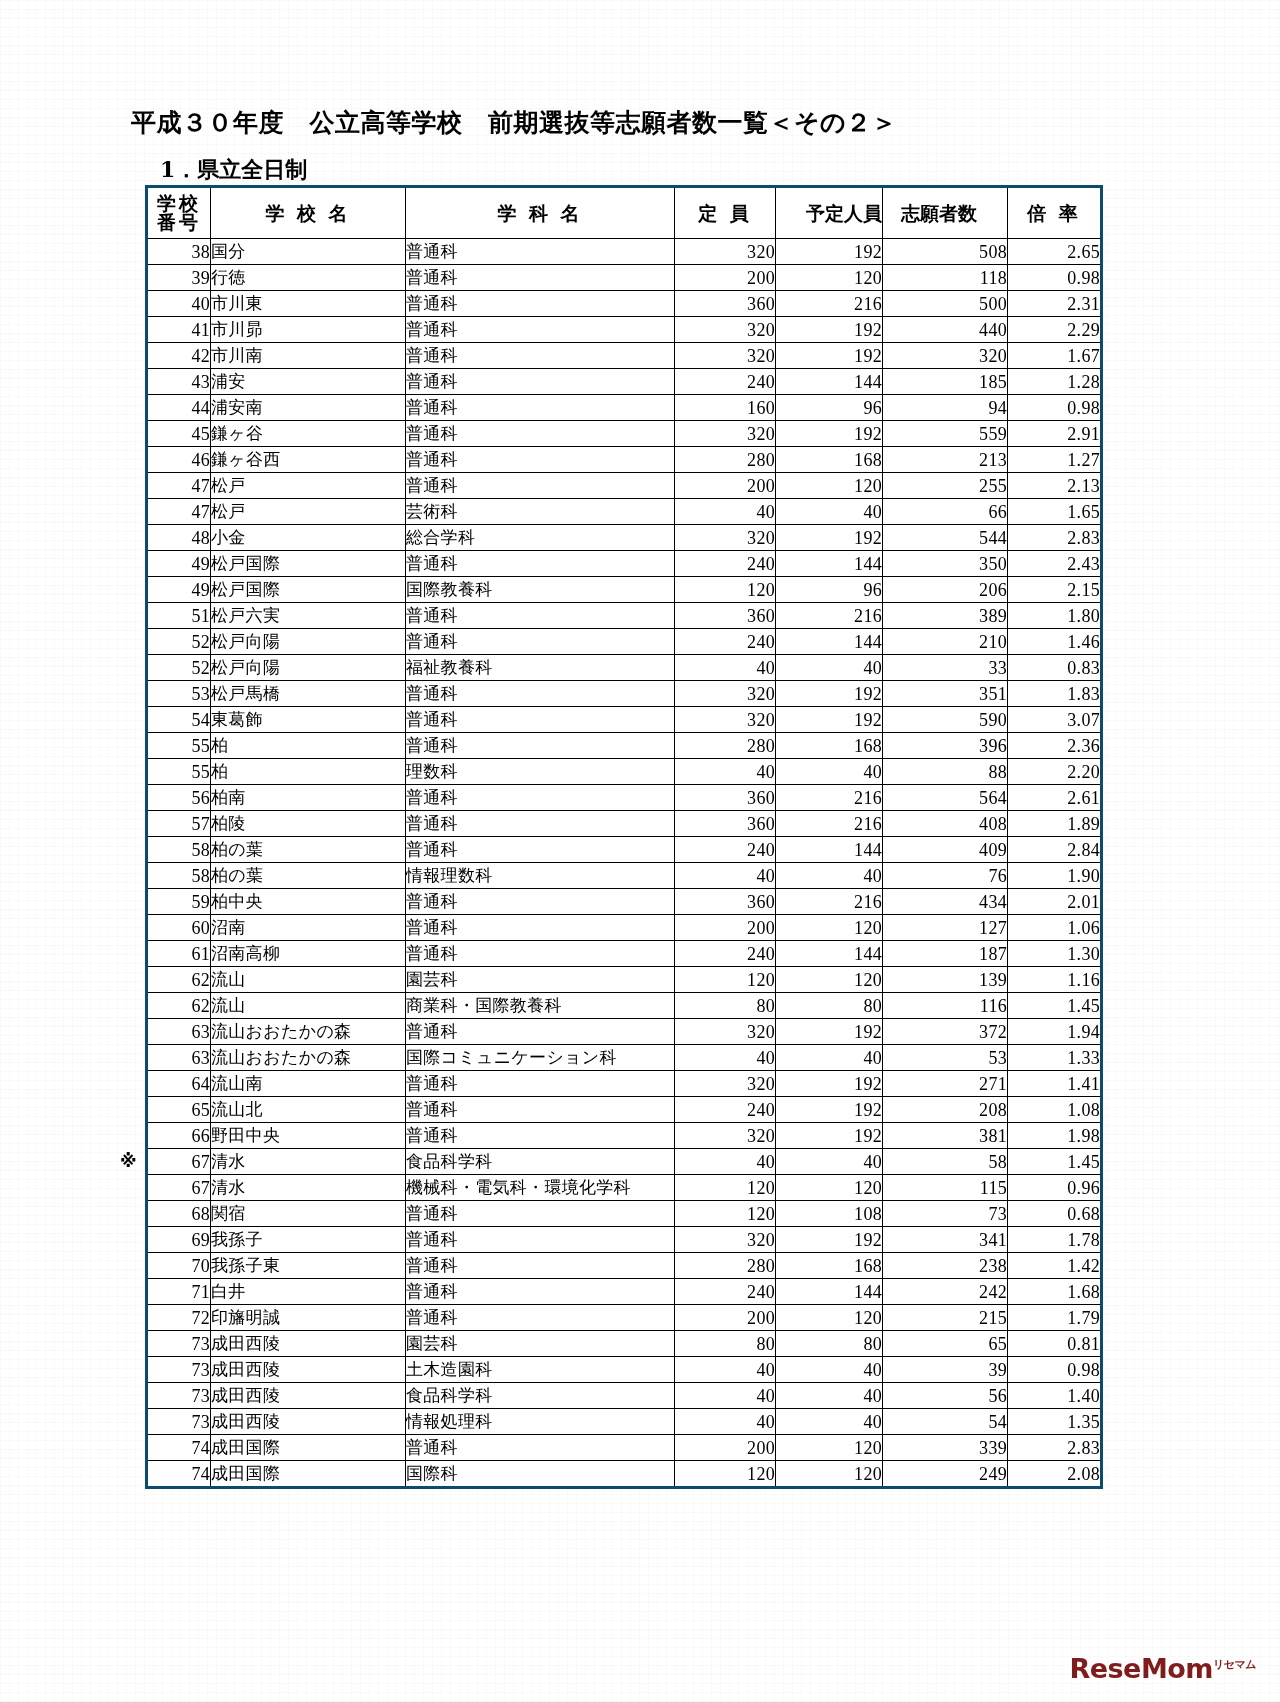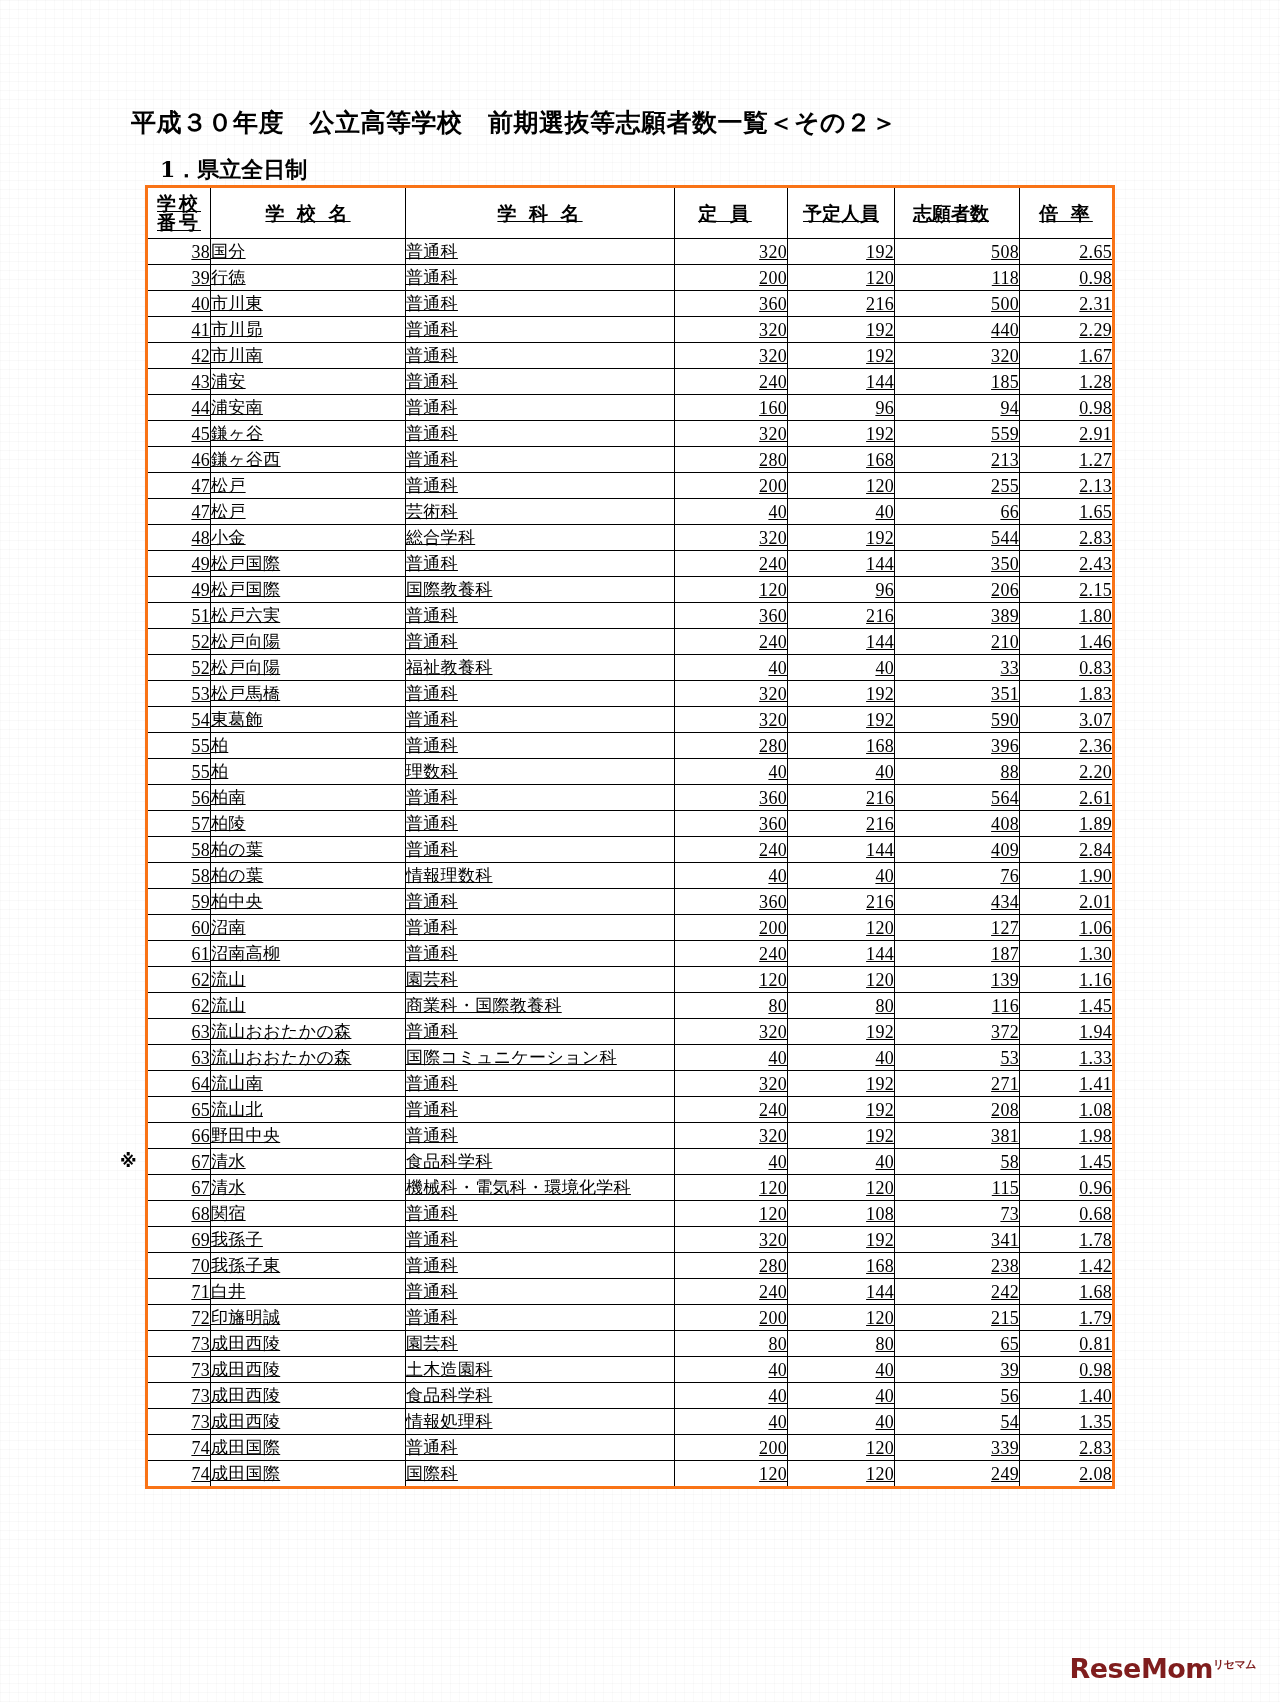--- a/index.html
+++ b/index.html
@@ -85,22 +85,21 @@
     font-size: 19px;
     letter-spacing: 3px;
   }
   th.h-no {
     font-size: 16px;
     letter-spacing: 0px;
     line-height: 1.15;
   }
   
   table.grid {
-    border: 3px solid #f97316;
-    text-decoration: underline;
+    border: 3px solid #0c4a6e;
   }
   thead tr th { border-bottom: 3px solid #000000; }
   
   .c-no      { width: 62px;  text-align: right;  padding-right: 4px; border-right: 2px solid #000; }
   .c-school  { width: 194px; text-align: left;   padding-left: 3px;  border-right: 3px solid #000; }
   .c-dept    { width: 268px; text-align: left;   padding-left: 4px;  border-right: 3px solid #000; }
   .c-cap     { width: 100px; text-align: right;  padding-right: 10px; border-right: 2px solid #000; }
   .c-plan    { width: 106px; text-align: right;  padding-right: 10px; border-right: 2px solid #000; }
   .c-app     { width: 112px; text-align: right;  padding-right: 10px; border-right: 3px solid #000; }
   .c-ratio   { width: 92px;  text-align: right;  padding-right: 12px; }
@@ -141,22 +140,22 @@
 
   <table class="grid">
     <thead>
       <tr>
         <th class="c-no h-no">
           <span>学校</span><br>
           <span>番号</span>
         </th>
         <th class="c-school">学 校 名</th>
         <th class="c-dept">学 科 名</th>
-        <th class="c-cap" style="padding-right:12px">定 員</th>
-        <th class="c-plan" style="text-align:center;padding-right:0;letter-spacing:0px">予定人員</th>
+        <th class="c-cap" style="padding-right:0">定 員</th>
+        <th class="c-plan" style="text-align:right;padding-right:0;letter-spacing:0px">予定人員</th>
         <th class="c-app" style="text-align:center;padding-right:12px;letter-spacing:0px">志願者数</th>
         <th class="c-ratio" style="padding-right:0">倍 率</th>
       </tr>
     </thead>
     <tbody id="table-body">
         <tr>
           <td class="c-no">38</td>
           <td class="c-school">国分</td>
           <td class="c-dept">普通科</td>
           <td class="c-cap">320</td>

